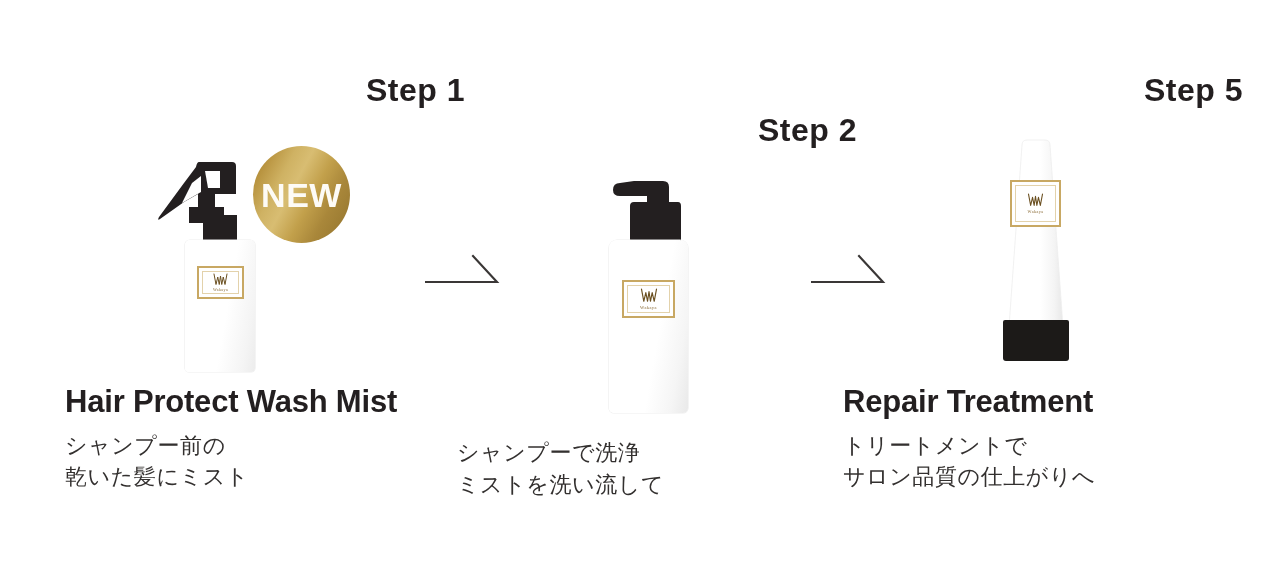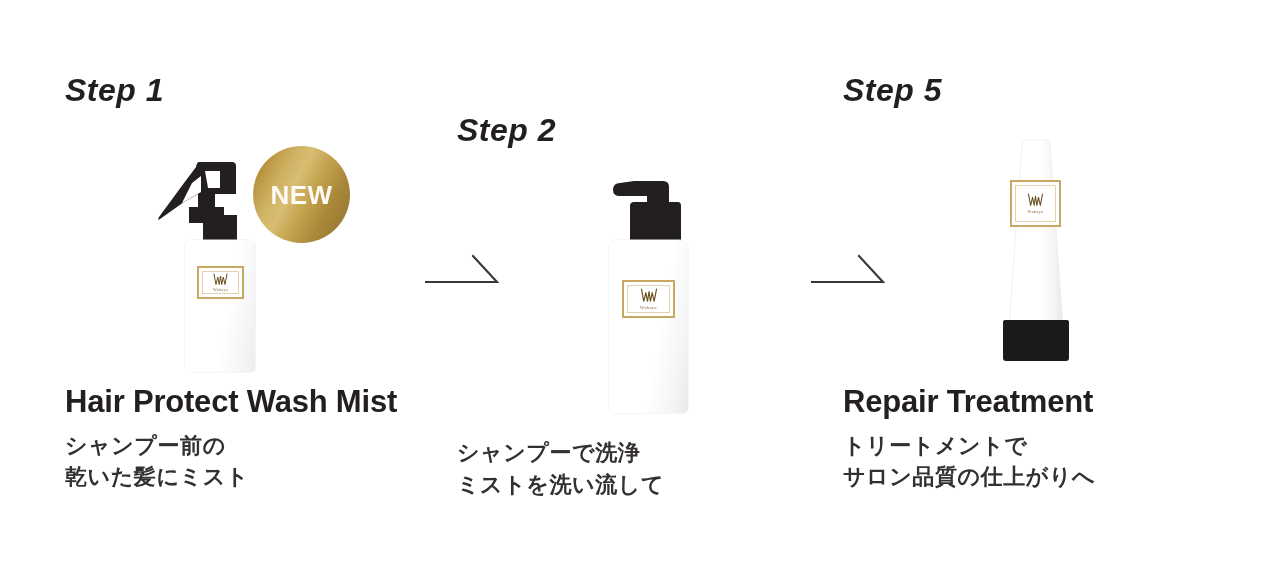--- a/index.html
+++ b/index.html
@@ -31,27 +31,26 @@
   }
   #col-1 { left: 65px; }
   #col-2 { left: 457px; margin-top: 40px; }
   #col-3 { left: 843px; }
 
   .step-title {
     position: absolute;
     top: 74px;
     left: 0;
     width: 400px;
-    text-align: left;
+    text-align: right;
     font-size: 32px;
     font-weight: 700;
     letter-spacing: 0.5px;
     color: #231f20;
     line-height: 1;
-    font-style: italic;
   }
 
   
   .stage {
     position: absolute;
     top: 130px;
     left: 0;
     width: 400px;
     height: 245px;
   }
@@ -134,21 +133,21 @@
         #c2a04b 58%,
         #a9873a 74%,
         #9c7c33 88%,
         #8e7030 100%);
     display: flex;
     align-items: center;
     justify-content: center;
   }
   #new-badge span {
     color: #fdfbf6;
-    font-size: 26px;
+    font-size: 34px;
     font-weight: 700;
     letter-spacing: 0.5px;
     line-height: 1;
   }
 
   
   #sh-body {
     position: absolute;
     left: 152px;
     top: 70px;
@@ -218,21 +217,21 @@
     font-size: 31px;
     font-weight: 700;
     color: #231f20;
     letter-spacing: -0.2px;
     line-height: 1.05;
     white-space: nowrap;
   }
   .caption-sub {
     margin-top: 11px;
     font-size: 22px;
-    font-weight: 700;
+    font-weight: 400;
     color: #33302f;
     line-height: 1.45;
     letter-spacing: 0.6px;
   }
   .caption-sub div { white-space: nowrap; }
 </style>
 </head>
 <body>
 
 <div class="board">

